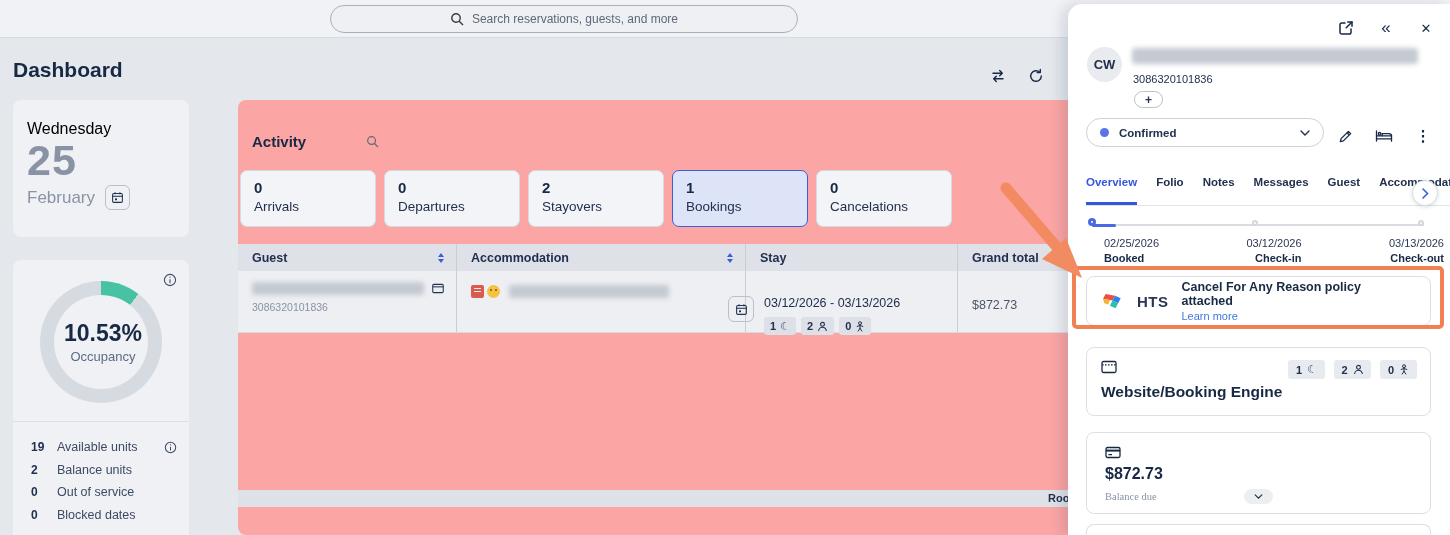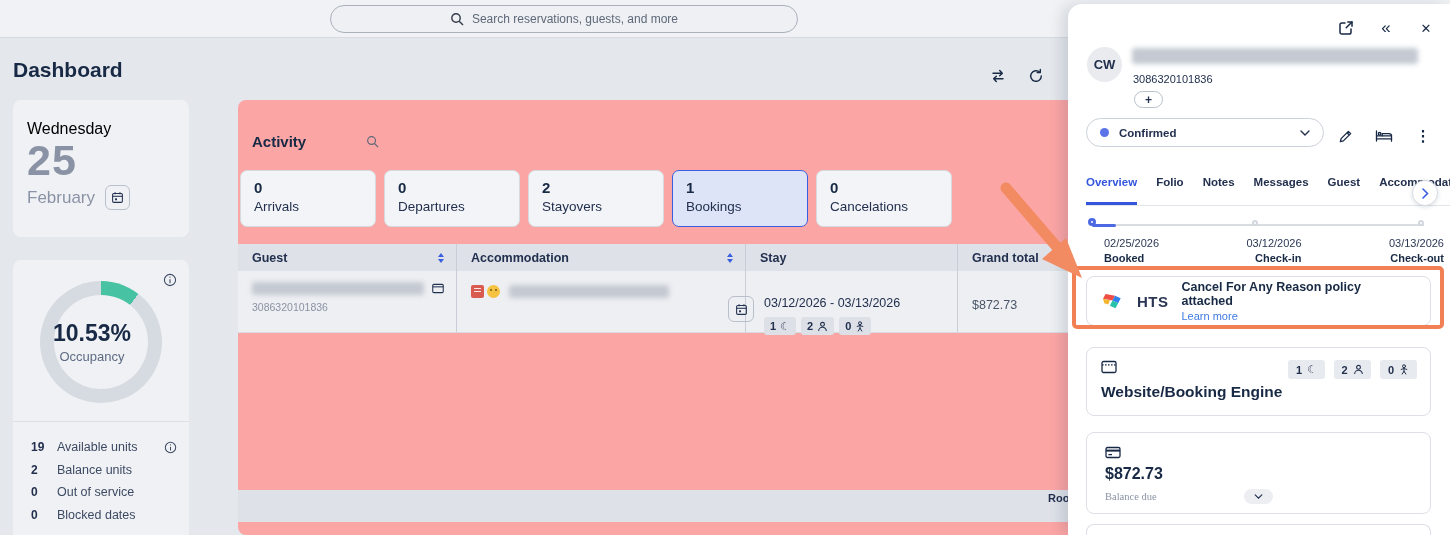--- a/index.html
+++ b/index.html
@@ -33,21 +33,21 @@
   .date-month-row { display:flex; align-items:center; gap:10px; margin-top:2px; }
   .date-month { font-size:17px; color:#8a93a5; }
   .icon-btn { width:25px; height:25px; border:1px solid #b9c0cc; border-radius:6px;
     display:flex; align-items:center; justify-content:center; cursor:pointer; background:transparent; }
 
   .occ-card { position:absolute; left:13px; top:260px; width:176px; height:290px; }
   .occ-info { position:absolute; right:12px; top:13px; cursor:pointer; }
   .donut { position:absolute; left:27px; top:21px; width:122px; height:122px; border-radius:50%; }
   .donut::after { content:""; position:absolute; left:14px; top:14px; width:94px; height:94px;
     border-radius:50%; background:#f0f1f4; }
-  .donut-center { position:absolute; left:18px; top:21px; width:122px; height:122px;
+  .donut-center { position:absolute; left:29px; top:21px; width:122px; height:122px;
     display:flex; flex-direction:column; align-items:center; justify-content:center; z-index:2; }
   .donut-pct { font-size:23px; font-weight:800; color:#172944; }
   .donut-lbl { font-size:13px; color:#5d6b84; margin-top:2px; }
   .occ-divider { position:absolute; left:0; top:161px; width:176px; height:1px; background:#dcdfe5; }
   .occ-stats { position:absolute; left:0; top:176px; width:176px; }
   .occ-stat-row { display:flex; align-items:center; height:22px; padding:0 12px 0 18px; margin-bottom:0.5px; }
   .occ-stat-val { width:26px; font-size:12px; font-weight:800; color:#22304e; }
   .occ-stat-lbl { flex:1; font-size:12.5px; color:#3d4a63; }
 
   
@@ -88,21 +88,21 @@
     border-radius:50%; background:#7a5516; box-shadow:5px 0 0 #7a5516; }
   .stay-cell { display:flex; gap:10px; padding-top:25px; }
   .stay-cal-btn { width:26px; height:26px; margin-left:-32px; }
   .stay-dates { font-size:12.5px; color:#22304e; }
   .badge-row { display:flex; gap:5px; margin-top:7px; }
   .badge { height:18px; min-width:31px; padding:0 6px; background:#dde0e6; border-radius:3px;
     display:flex; align-items:center; justify-content:center; gap:4px;
     font-size:11px; font-weight:800; color:#22304e; }
   .moon-glyph { font-size:11px; font-weight:400; }
   .grand-total-val { font-size:12.5px; color:#4a5568; padding-top:16px; }
-  .tbl-footer { position:absolute; left:0; top:390px; width:1200px; height:32px; background:#dee2e8; }
+  .tbl-footer { position:absolute; left:0; top:390px; width:1200px; height:17px; background:#dee2e8; }
   .tbl-footer span { position:absolute; left:810px; top:2px; font-size:11px; font-weight:800; color:#22304e; }
 
   
   .panel { position:absolute; left:1068px; top:4px; width:382px; height:531px; background:#ffffff;
     border-top-left-radius:14px; box-shadow:-6px 0 14px rgba(23,41,68,.14); z-index:20; }
   .panel-top-icons { position:absolute; right:14px; top:14px; display:flex; gap:20px; align-items:center; }
   .pti { width:20px; height:20px; display:flex; align-items:center; justify-content:center; cursor:pointer;
     font-size:17px; color:#172944; }
   .avatar { position:absolute; left:19px; top:43px; width:35px; height:35px; border-radius:50%;
     background:#e9ebef; display:flex; align-items:center; justify-content:center;

